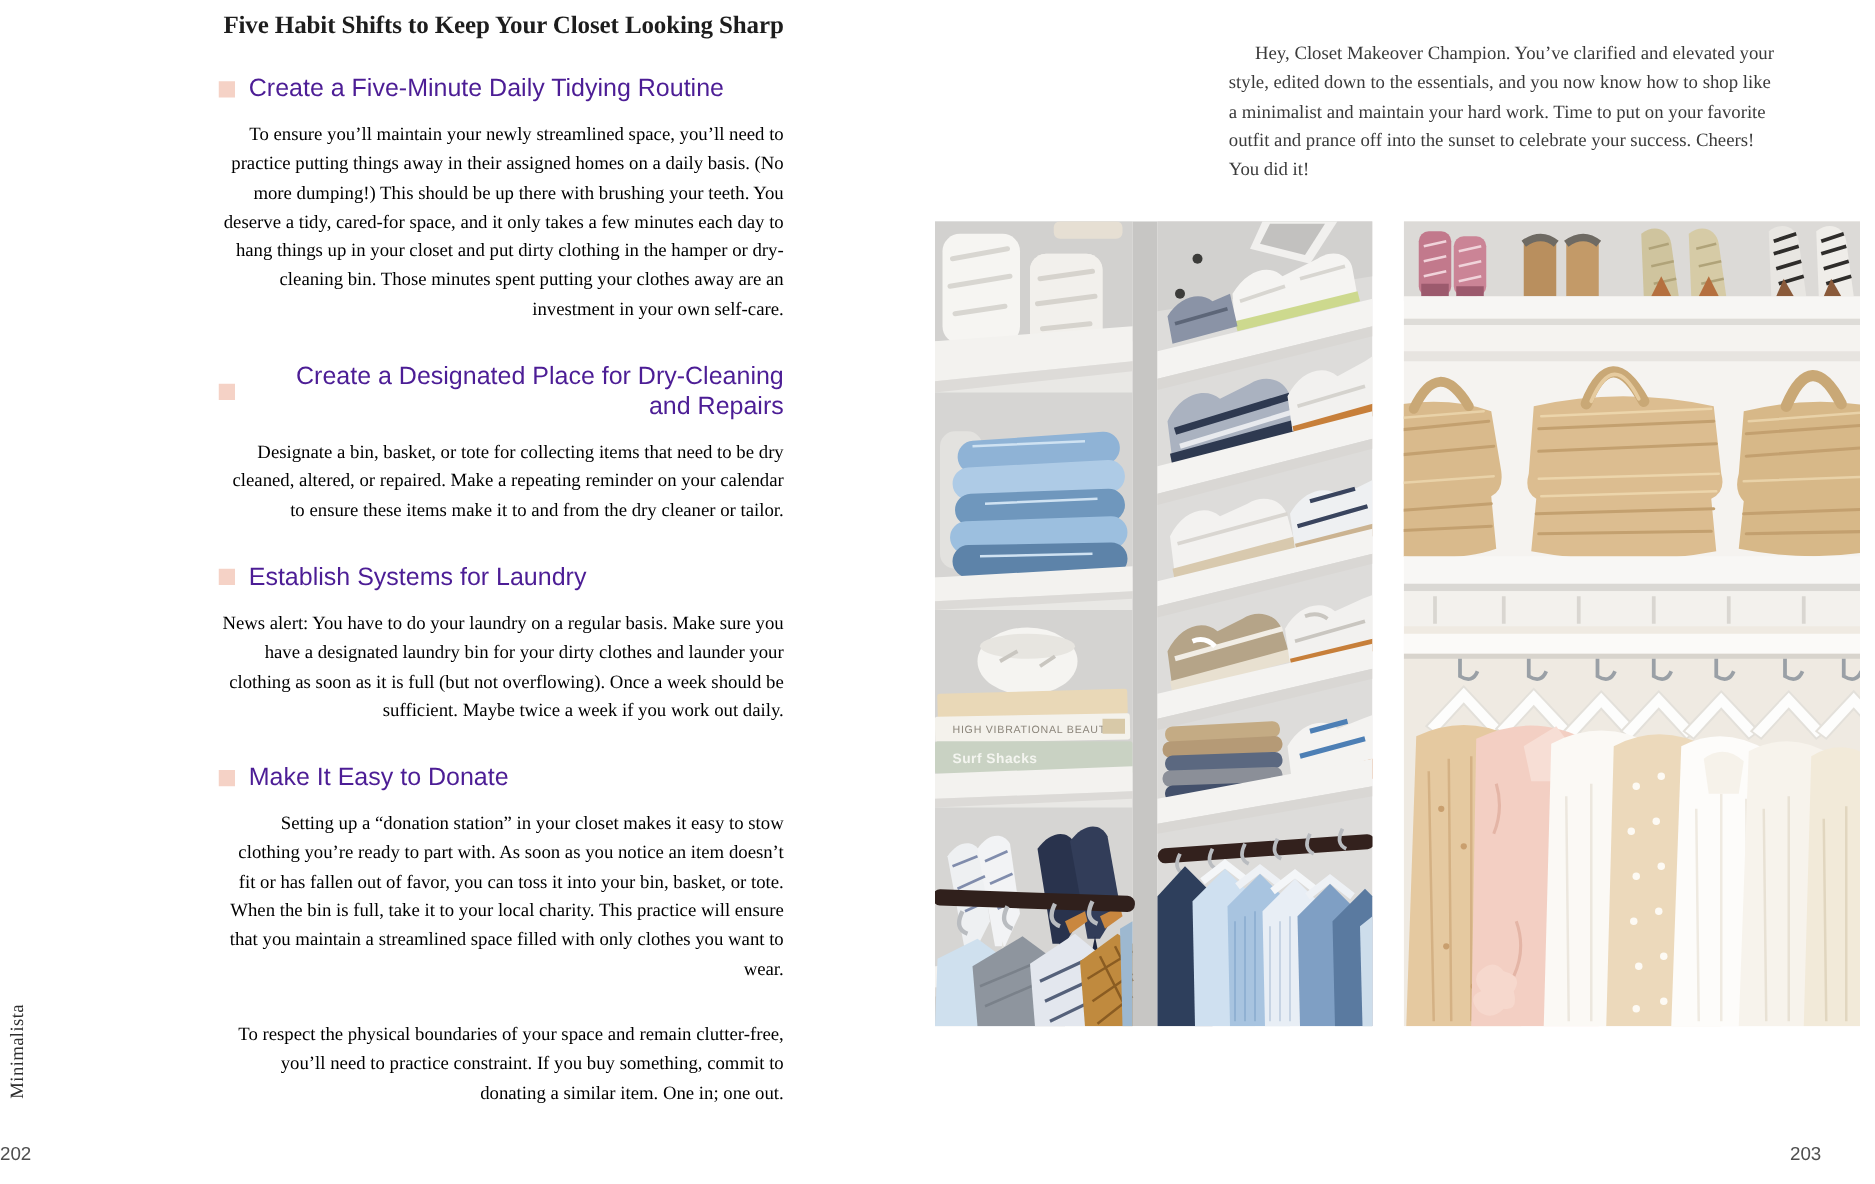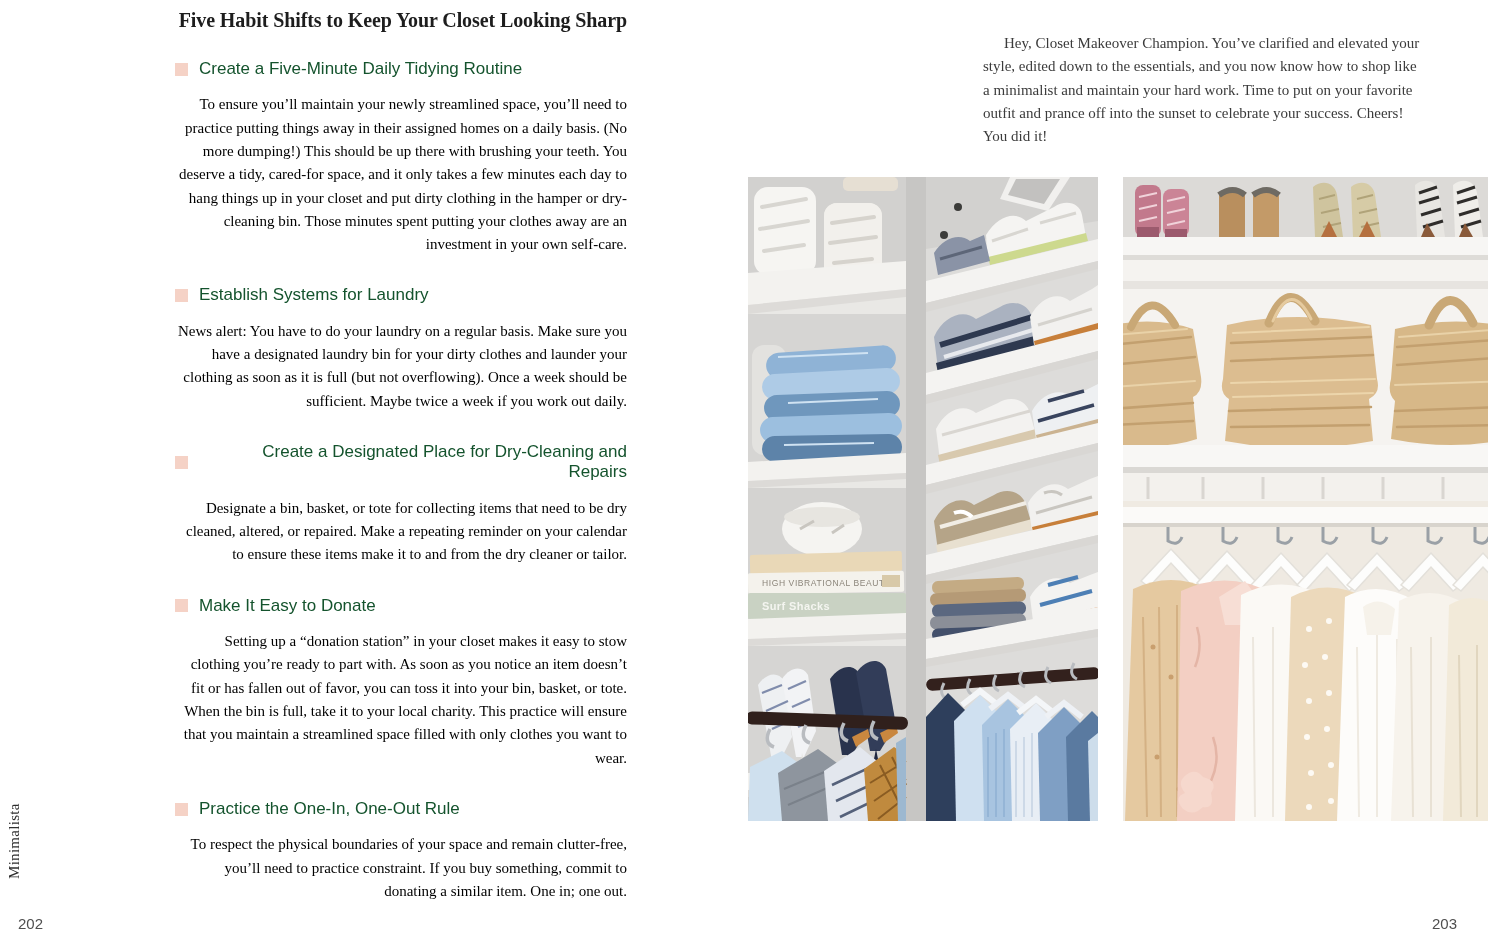--- a/index.html
+++ b/index.html
@@ -12,21 +12,21 @@
   
   .col-left{position:absolute;left:175px;top:8px;width:452px;text-align:right;}
   .page-title{
     font-size:20px;font-weight:600;color:#1d1d1d;letter-spacing:-0.1px;
     margin:0 0 27px 0;line-height:1.2;
   }
   .section{margin:0;}
   .section-heading{
     display:flex;align-items:center;gap:11px;
     font-family:"Liberation Sans","DejaVu Sans",sans-serif;
-    font-size:17px;color:#14532d;font-weight:400;
+    font-size:20px;color:#4c1d95;font-weight:400;
     margin:11px 0 14px 0;line-height:1.2;
   }
   .bullet-square{width:13px;height:13px;background:#f5d2c6;flex:0 0 13px;}
   .section-body{
     font-size:15px;line-height:23.3px;margin:0 0 29px 0;color:#000000;
   }
   
   .col-right{position:absolute;left:983px;top:8px;width:440px;margin-top:24px;}
   .right-par{
     font-size:15px;line-height:23.3px;margin:0;color:#3b3b3b;text-indent:21px;
@@ -35,21 +35,21 @@
   .spine-title{
     position:absolute;left:6px;top:795px;height:84px;
     writing-mode:vertical-rl;transform:rotate(180deg);
     font-size:15px;color:#2e2e2e;letter-spacing:0.3px;
   }
   .folio{
     position:absolute;top:915px;
     font-family:"Liberation Sans","DejaVu Sans",sans-serif;
     font-size:15px;color:#4f4f4f;
   }
-  .folio-left{left:18px;}
+  .folio-left{left:0;}
   .folio-right{left:1432px;}
   
   .photo{position:absolute;top:177px;height:644px;}
   .photo svg{display:block;}
   .photo-a{left:748px;width:350px;}
   .photo-b{left:1123px;width:365px;}
 </style>
 </head>
 <body>
 
@@ -60,46 +60,42 @@
     <div class="section-heading">
       <span class="bullet-square"></span>
       <span>Create a Five-Minute Daily Tidying Routine</span>
     </div>
     <p class="section-body">To ensure you’ll maintain your newly streamlined space, you’ll need to practice putting things away in their assigned homes on a daily basis. (No more dumping!) This should be up there with brushing your teeth. You deserve a tidy, cared-for space, and it only takes a few minutes each day to hang things up in your closet and put dirty clothing in the hamper or dry-cleaning bin. Those minutes spent putting your clothes away are an investment in your own self-care.</p>
   </div>
 
   <div class="section">
     <div class="section-heading">
       <span class="bullet-square"></span>
+      <span>Create a Designated Place for Dry-Cleaning and Repairs</span>
+    </div>
+    <p class="section-body">Designate a bin, basket, or tote for collecting items that need to be dry cleaned, altered, or repaired. Make a repeating reminder on your calendar to ensure these items make it to and from the dry cleaner or tailor.</p>
+  </div>
+
+  <div class="section">
+    <div class="section-heading">
+      <span class="bullet-square"></span>
       <span>Establish Systems for Laundry</span>
     </div>
     <p class="section-body">News alert: You have to do your laundry on a regular basis. Make sure you have a designated laundry bin for your dirty clothes and launder your clothing as soon as it is full (but not overflowing). Once a week should be sufficient. Maybe twice a week if you work out daily.</p>
-  </div>
-
-  <div class="section">
-    <div class="section-heading">
-      <span class="bullet-square"></span>
-      <span>Create a Designated Place for Dry-Cleaning and Repairs</span>
-    </div>
-    <p class="section-body">Designate a bin, basket, or tote for collecting items that need to be dry cleaned, altered, or repaired. Make a repeating reminder on your calendar to ensure these items make it to and from the dry cleaner or tailor.</p>
   </div>
 
   <div class="section">
     <div class="section-heading">
       <span class="bullet-square"></span>
       <span>Make It Easy to Donate</span>
     </div>
     <p class="section-body">Setting up a “donation station” in your closet makes it easy to stow clothing you’re ready to part with. As soon as you notice an item doesn’t fit or has fallen out of favor, you can toss it into your bin, basket, or tote. When the bin is full, take it to your local charity. This practice will ensure that you maintain a streamlined space filled with only clothes you want to wear.</p>
   </div>
 
   <div class="section">
-    <div class="section-heading">
-      <span class="bullet-square"></span>
-      <span>Practice the One-In, One-Out Rule</span>
-    </div>
     <p class="section-body">To respect the physical boundaries of your space and remain clutter-free, you’ll need to practice constraint. If you buy something, commit to donating a similar item. One in; one out.</p>
   </div>
 </div>
 
 <div class="spine-title">Minimalista</div>
 <div class="folio folio-left">202</div>
 <div class="folio folio-right">203</div>
 
 <div class="col-right">
   <p class="right-par">Hey, Closet Makeover Champion. You’ve clarified and elevated your style, edited down to the essentials, and you now know how to shop like a minimalist and maintain your hard work. Time to put on your favorite outfit and prance off into the sunset to celebrate your success. Cheers! You did it!</p>

